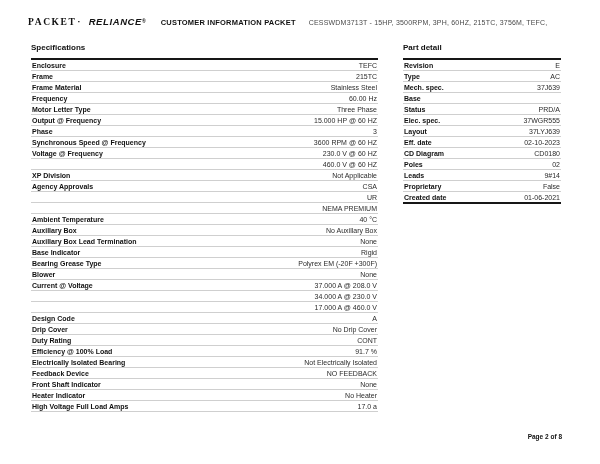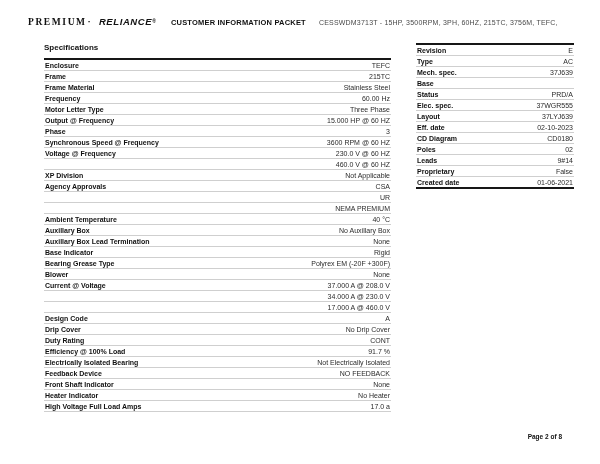--- a/index.html
+++ b/index.html
@@ -57,21 +57,21 @@
     margin-left: 13px;
     font-size: 7px;
     color: #4a4a4a;
     letter-spacing: 0.2px;
     white-space: nowrap;
   }
   
   .main {
     display: flex;
     margin-top: 16px;
-    padding-left: 44px;
+    padding-left: 31px;
   }
   .col-left  { width: 347px; }
   .col-right { width: 158px; margin-left: 25px; }
   .sec-title {
     font-size: 8px;
     font-weight: bold;
     color: #111;
     margin: 0 0 6px 0;
   }
   
@@ -114,21 +114,21 @@
     color: #111;
   }
 </style>
 </head>
 <body>
 
 <div class="page">
 
   <header class="hdr">
     <div class="logo">
-      <span class="logo-baldor">PREMIUM</span><span class="logo-dot">·</span><span class="logo-reliance">RELIANCE</span><span class="logo-mark">®</span>
+      <span class="logo-baldor">PACKET</span><span class="logo-dot">·</span><span class="logo-reliance">RELIANCE</span><span class="logo-mark">®</span>
     </div>
     <div class="doc-title">CUSTOMER INFORMATION PACKET</div>
     <div class="product-code">CESSWDM3713T - 15HP, 3500RPM, 3PH, 60HZ, 215TC, 3756M, TEFC,</div>
   </header>
 
   <main class="main">
     <section class="col-left">
       <h2 class="sec-title">Specifications</h2>
       <div class="table" id="spec-table">
           <div class="trow">
@@ -256,20 +256,21 @@
             <span class="tvalue">No Heater</span>
           </div>
           <div class="trow">
             <span class="tlabel">High Voltage Full Load Amps</span>
             <span class="tvalue">17.0 a</span>
           </div>
         </div>
     </section>
 
     <section class="col-right">
+      <h2 class="sec-title">Part detail</h2>
       <div class="table table-closed" id="part-table">
           <div class="trow">
             <span class="tlabel">Revision</span>
             <span class="tvalue">E</span>
           </div>
           <div class="trow">
             <span class="tlabel">Type</span>
             <span class="tvalue">AC</span>
           </div>
           <div class="trow">

